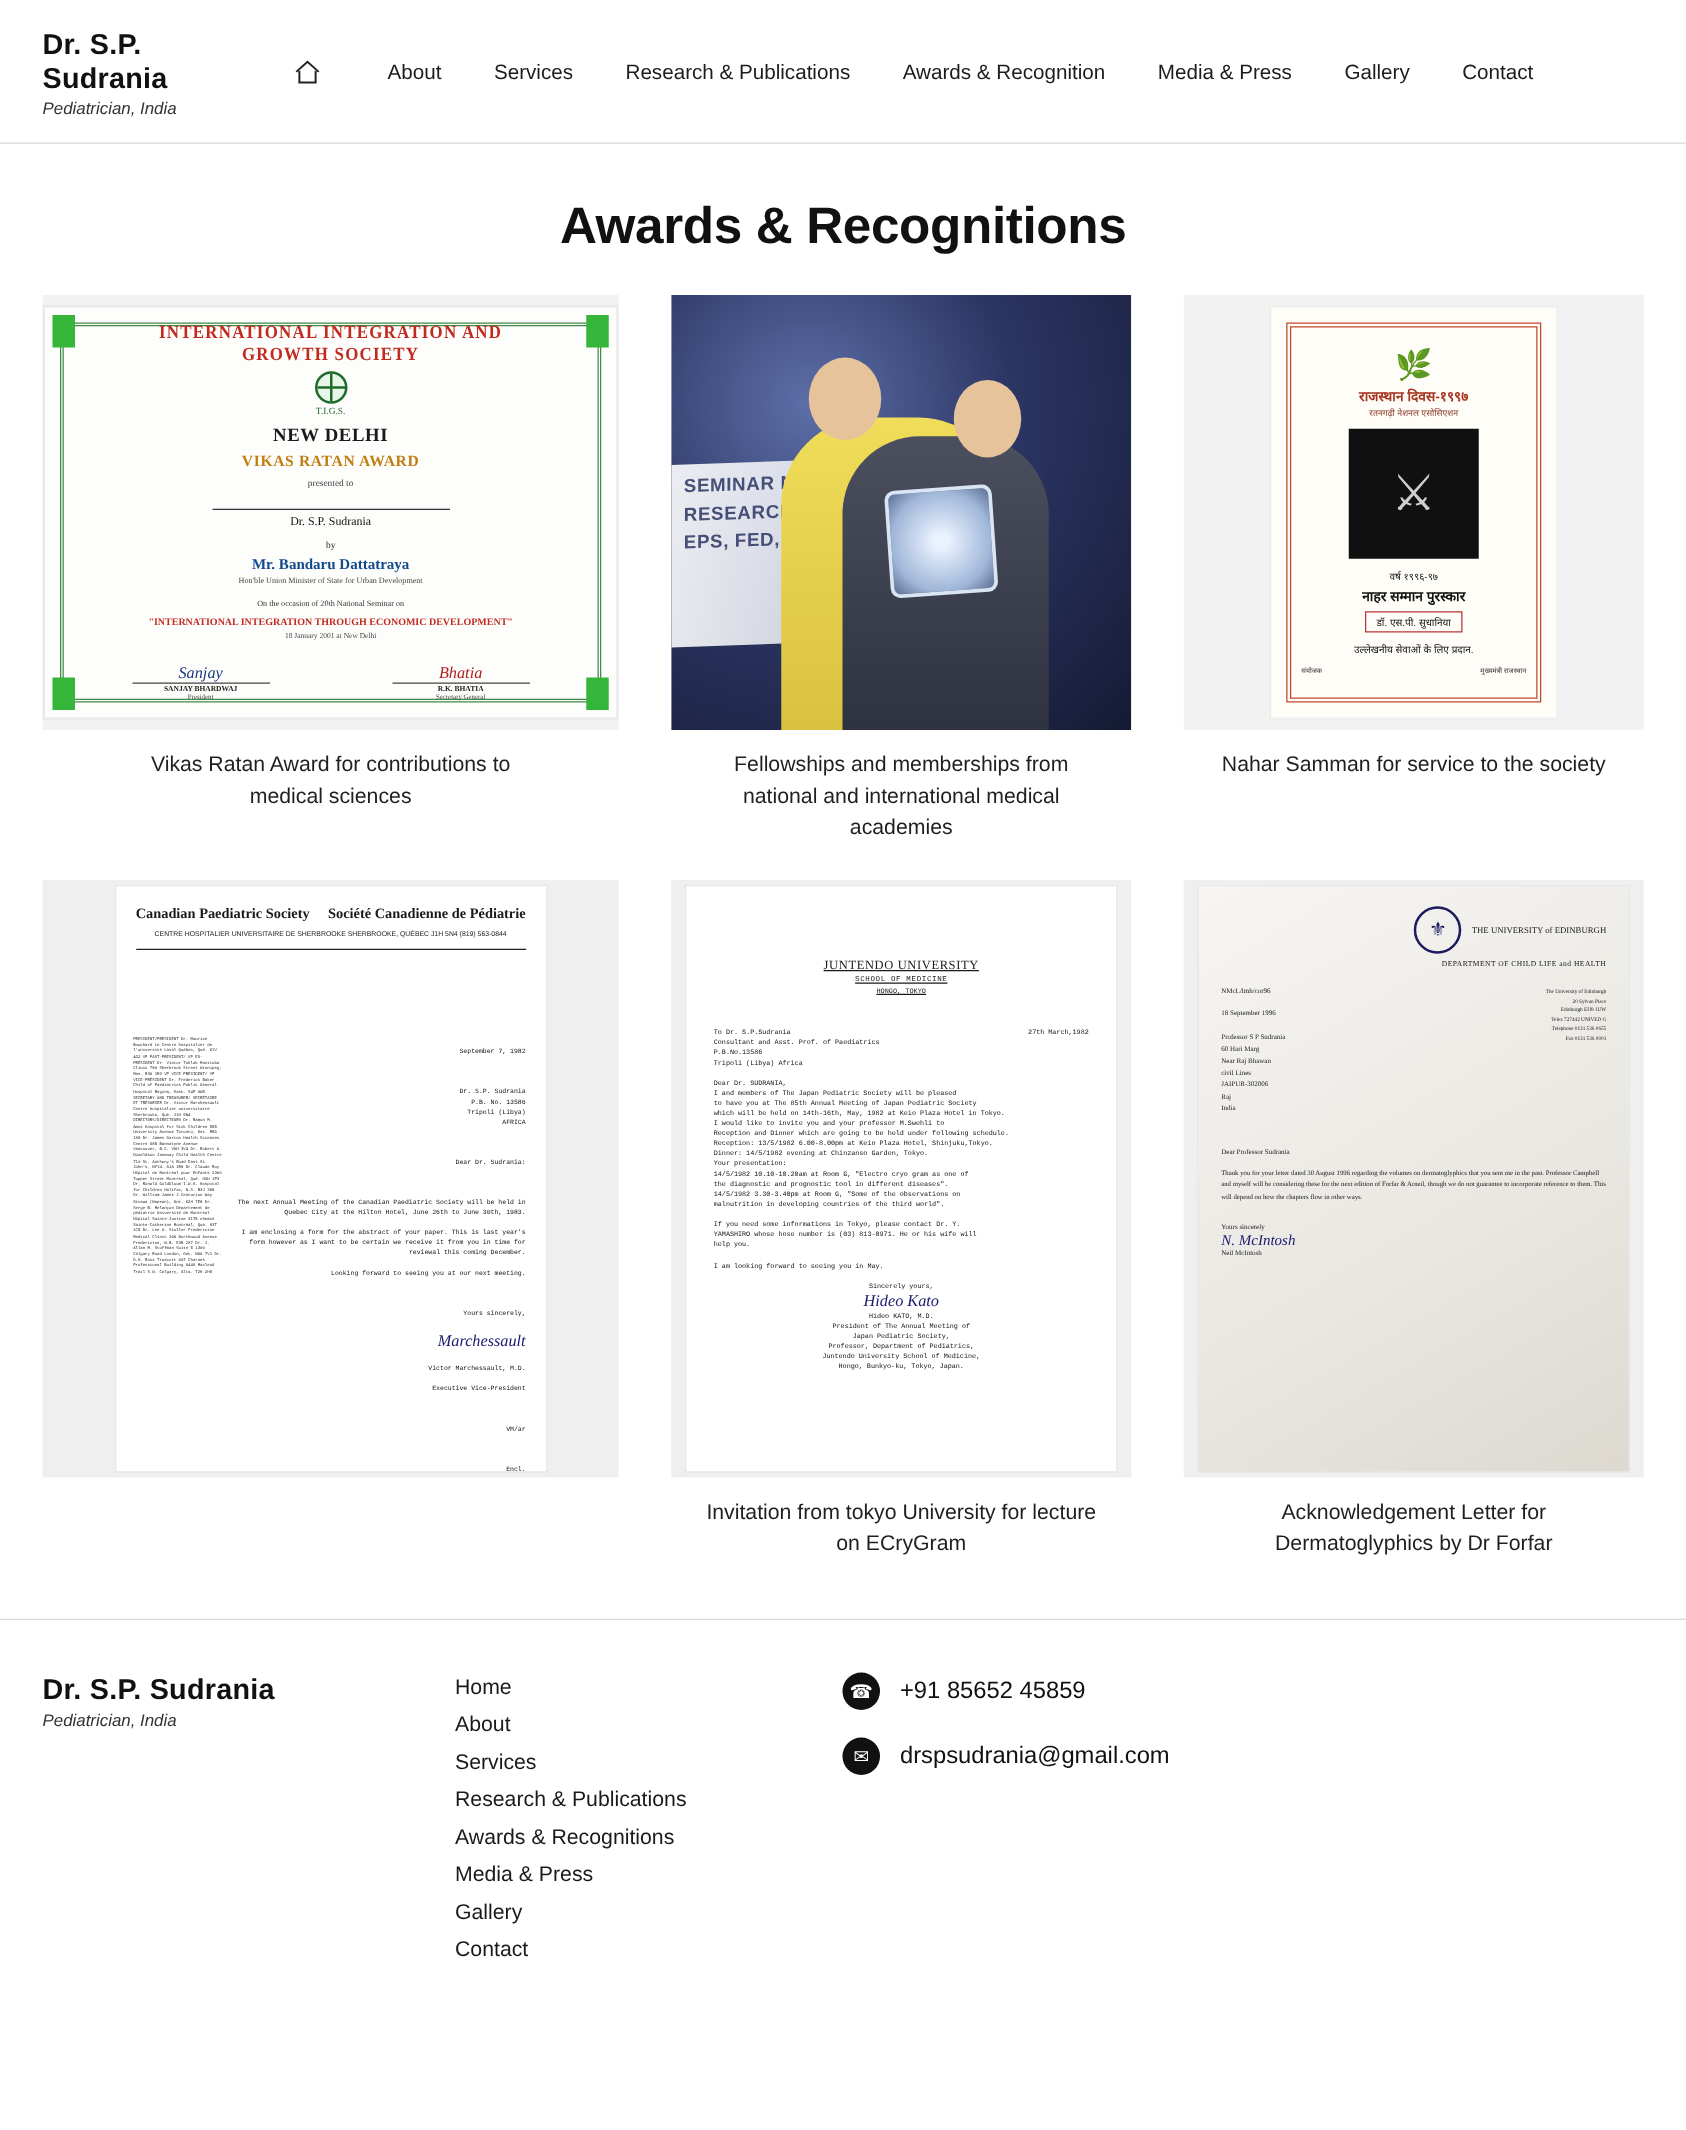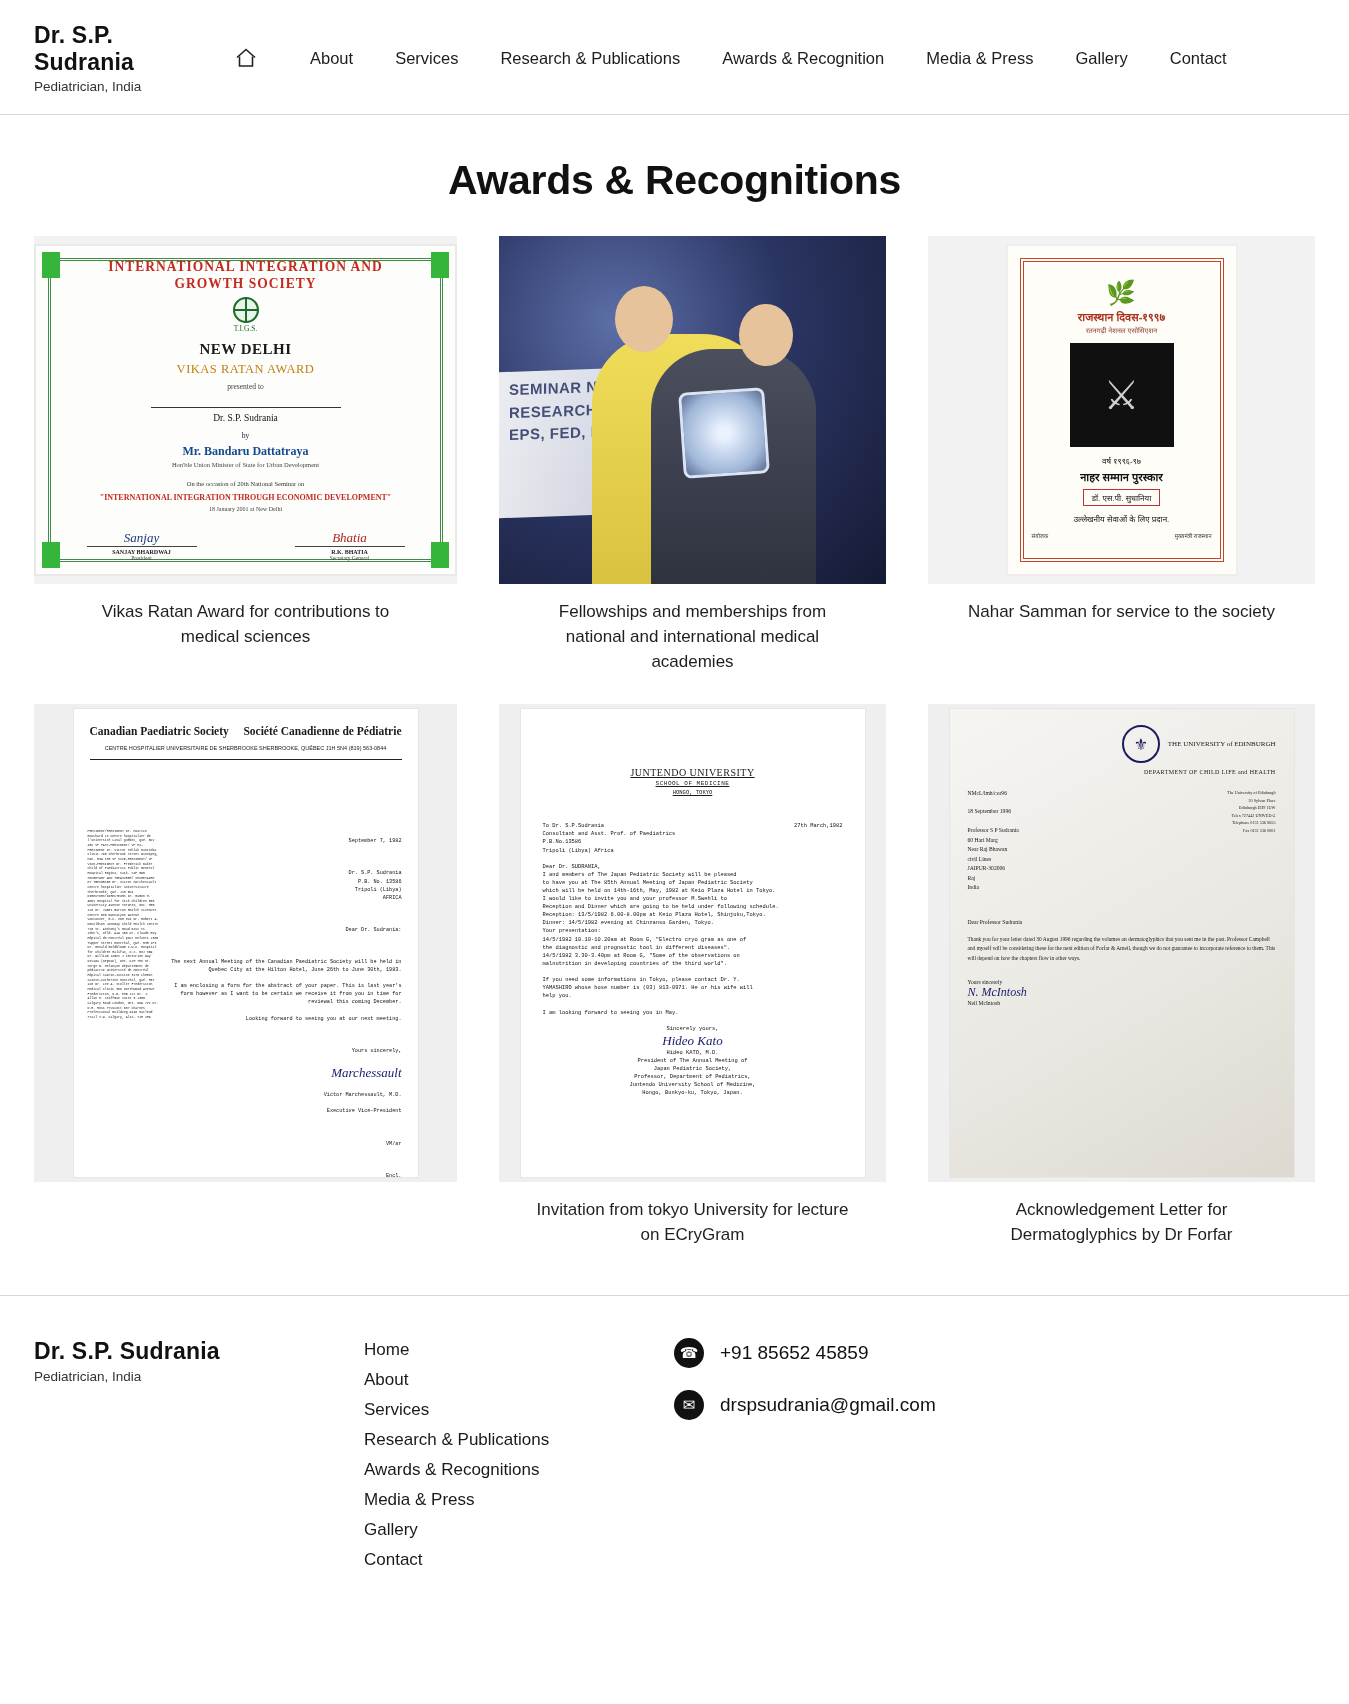--- a/index.html
+++ b/index.html
@@ -18,21 +18,21 @@
     align-items: center;
     padding: 22px 34px 20px 34px;
     border-bottom: 1px solid #d8d8d8;
   }
   .brand { width: 185px; flex: 0 0 auto; }
   .brand-name {
     font-size: 23px; font-weight: bold; line-height: 1.18; color: #111;
     letter-spacing: .2px;
   }
   .brand-sub {
-    font-size: 13.5px; color: #333; margin-top: 3px;
+    font-size: 13.5px; font-style: italic; color: #333; margin-top: 3px;
   }
   nav.main-nav {
     display: flex; align-items: center; gap: 0px;
     flex: 1 1 auto;
   }
   .home-icon {
     display: inline-flex; align-items: center; justify-content: center;
     width: 42px; height: 38px; margin-right: 22px; margin-left: 6px;
   }
   .nav-link {
@@ -70,21 +70,21 @@
     text-align: center;
     font-size: 17px;
     line-height: 1.45;
     color: #1f1f1f;
     margin-top: 16px;
     max-width: 330px;
   }
 
   
   .cert1 {
-    width: 423px; height: 332px; background: #fdfdfb;
+    width: 461px; height: 332px; background: #fdfdfb;
     border: 2px solid #e9e9e9; position: relative;
     display: flex; align-items: center; justify-content: center;
   }
   .cert1 .frame {
     position: absolute; inset: 12px;
     border: 3px double #3f8a46;
   }
   .cert1 .corner { position: absolute; width: 18px; height: 26px; background: #35b63b; }
   .cert1 .c-tl { top: 6px; left: 6px; }
   .cert1 .c-tr { top: 6px; right: 6px; }
@@ -98,21 +98,21 @@
   .cert1 .globe {
     width: 26px; height: 26px; border-radius: 50%;
     border: 2px solid #1d6a2a; margin: 6px auto 1px auto;
     background:
       linear-gradient(#1d6a2a,#1d6a2a) center/100% 2px no-repeat,
       linear-gradient(#1d6a2a,#1d6a2a) center/2px 100% no-repeat,
       #e8f5e9;
   }
   .cert1 .tigs { font-size: 7.5px; font-weight: normal; color: #1d6a2a; }
   .cert1 .city { font-size: 15px; font-weight: bold; margin-top: 8px; letter-spacing: .5px;}
-  .cert1 .award { font-size: 12.5px; font-weight: normal; color: #c07f10; margin-top: 4px; letter-spacing: .5px;}
+  .cert1 .award { font-size: 12.5px; font-weight: bold; color: #c07f10; margin-top: 4px; letter-spacing: .5px;}
   .cert1 .small { font-size: 7.5px; color: #444; margin-top: 5px; }
   .cert1 .rule { width: 190px; height: 1px; background: #333; margin: 16px auto 5px auto; }
   .cert1 .recipient { font-size: 9.5px; color: #111; }
   .cert1 .by { font-size: 7.5px; margin-top: 8px; }
   .cert1 .presenter { font-size: 12px; font-weight: bold; color: #134a8e; margin-top: 4px; }
   .cert1 .presenter-sub { font-size: 6.5px; color: #444; margin-top: 2px; }
   .cert1 .occasion { font-size: 6.5px; color: #333; margin-top: 12px; }
   .cert1 .seminar { font-size: 8px; font-weight: bold; color: #c22a1f; margin-top: 6px; }
   .cert1 .date { font-size: 6px; color: #444; margin-top: 4px; }
   .cert1 .sigs { display: flex; justify-content: space-between; margin-top: 18px; padding: 0 6px; }

